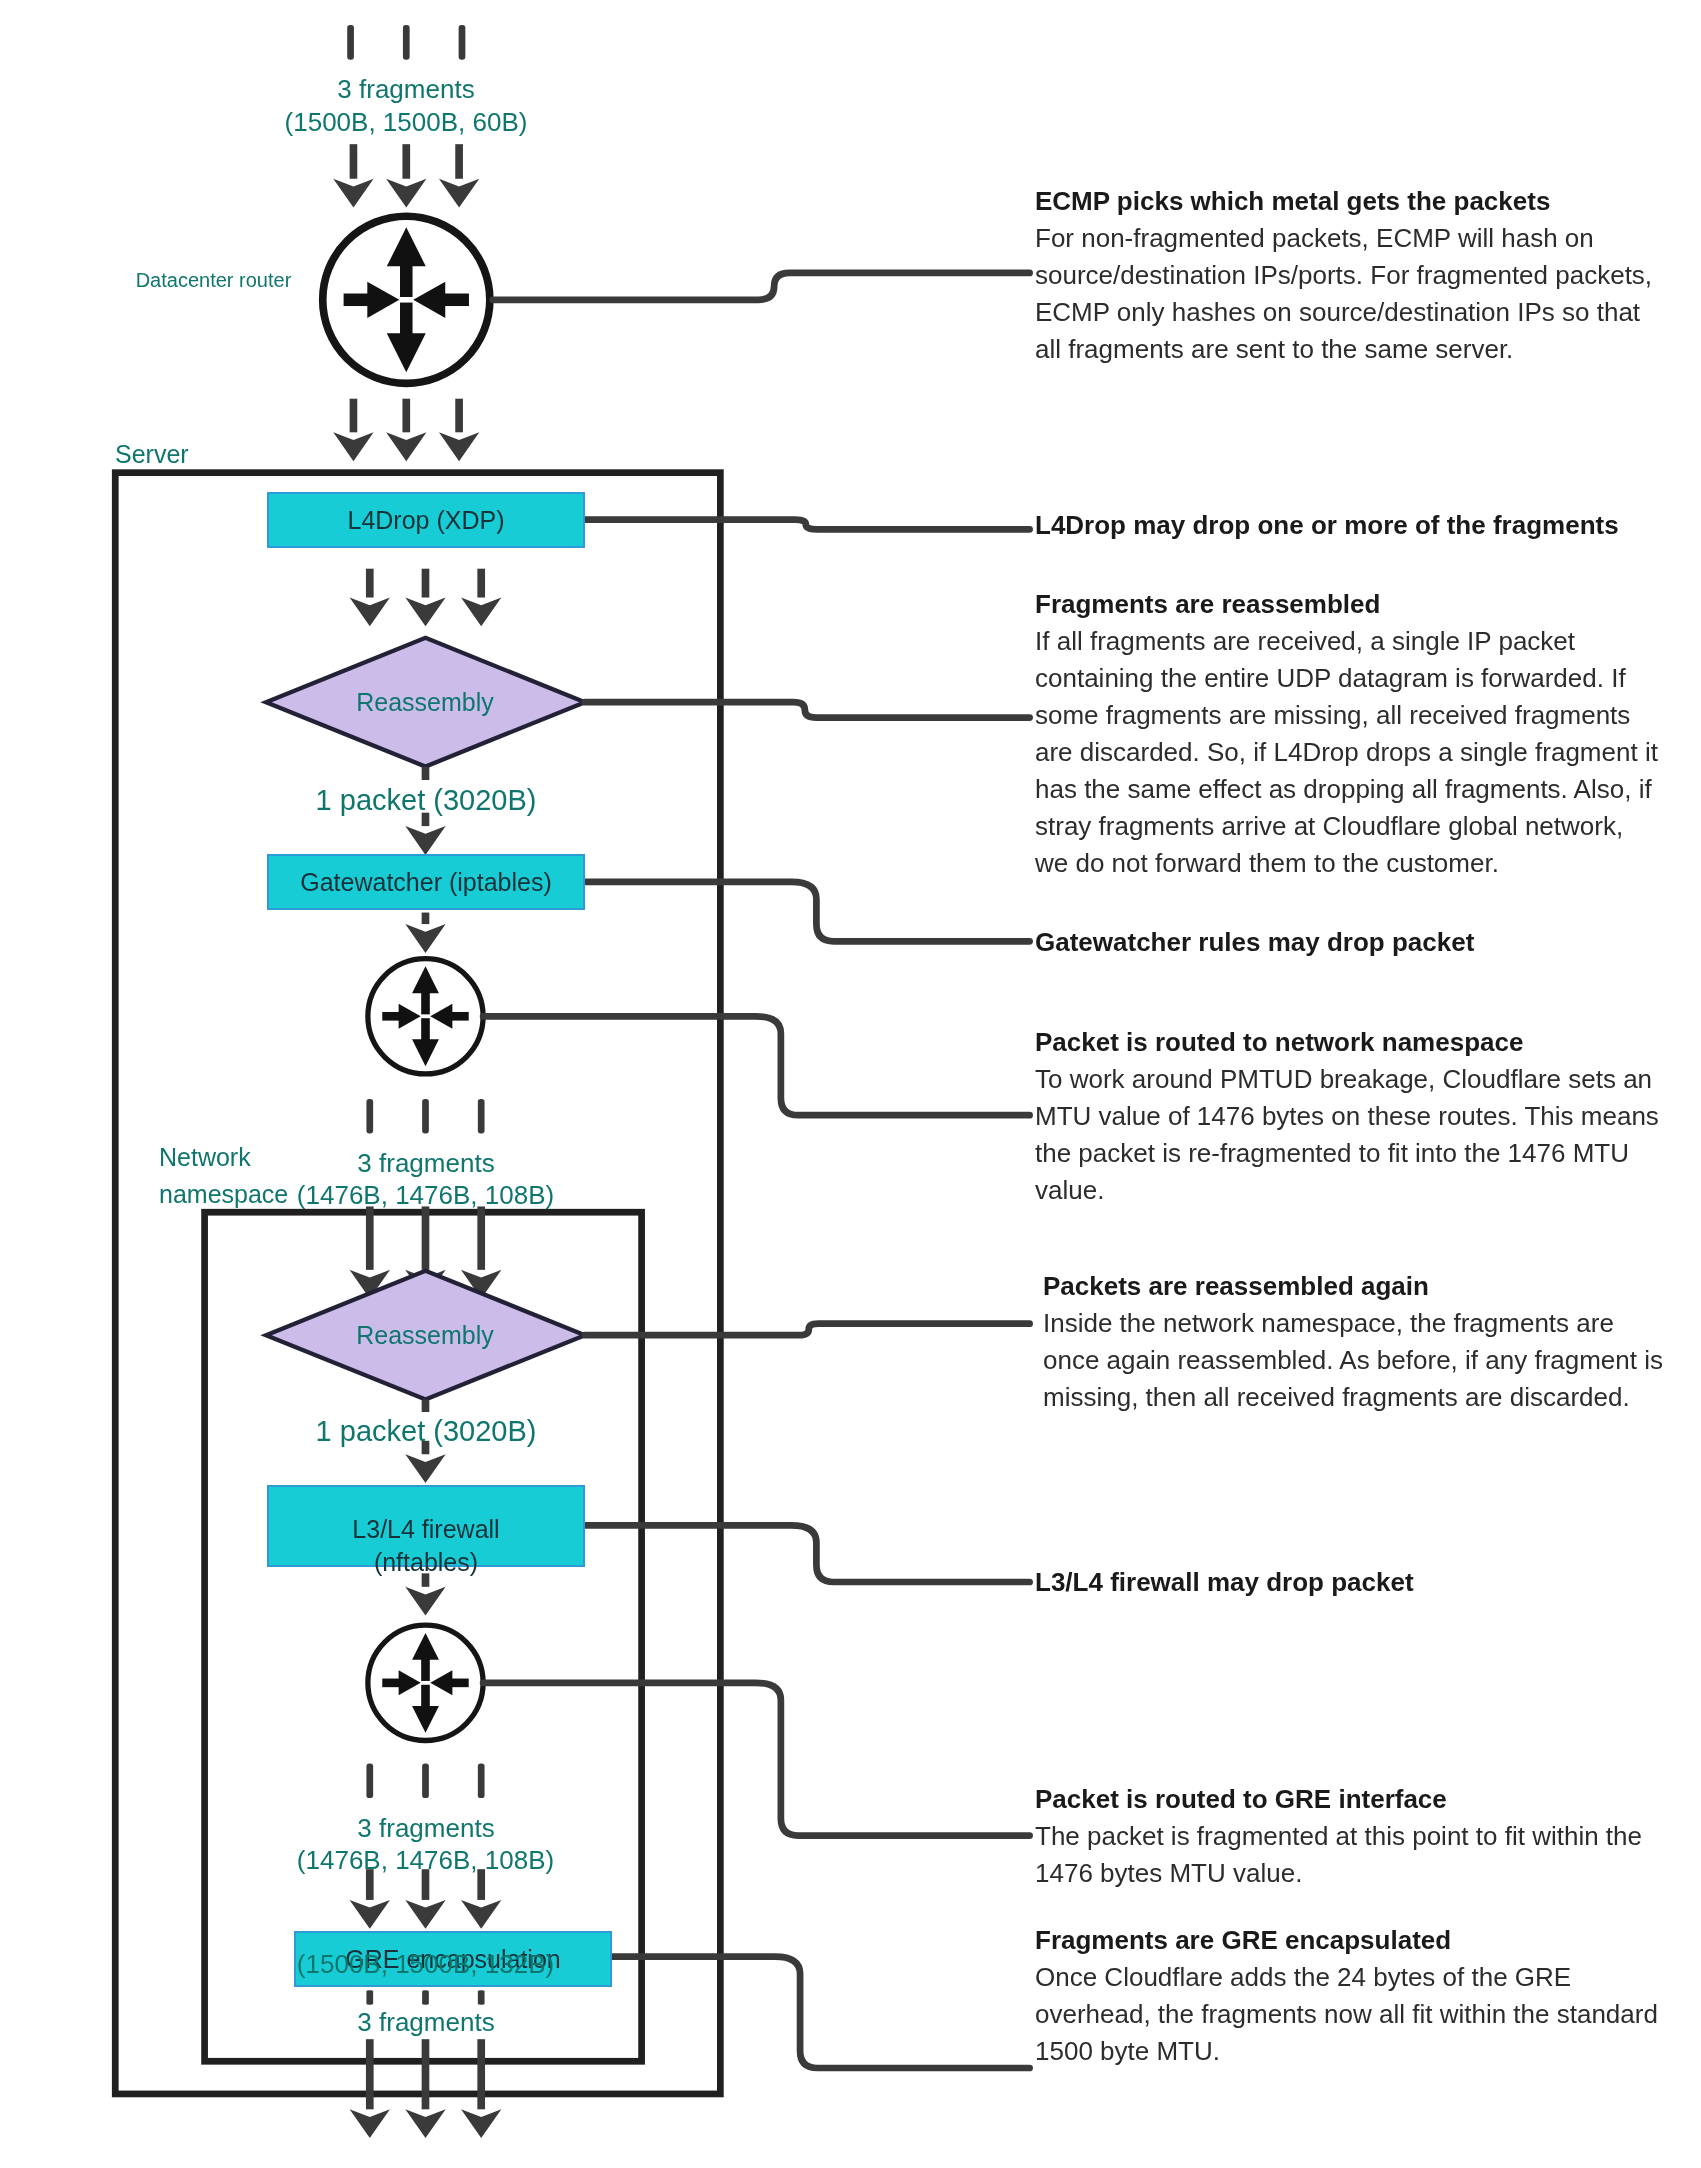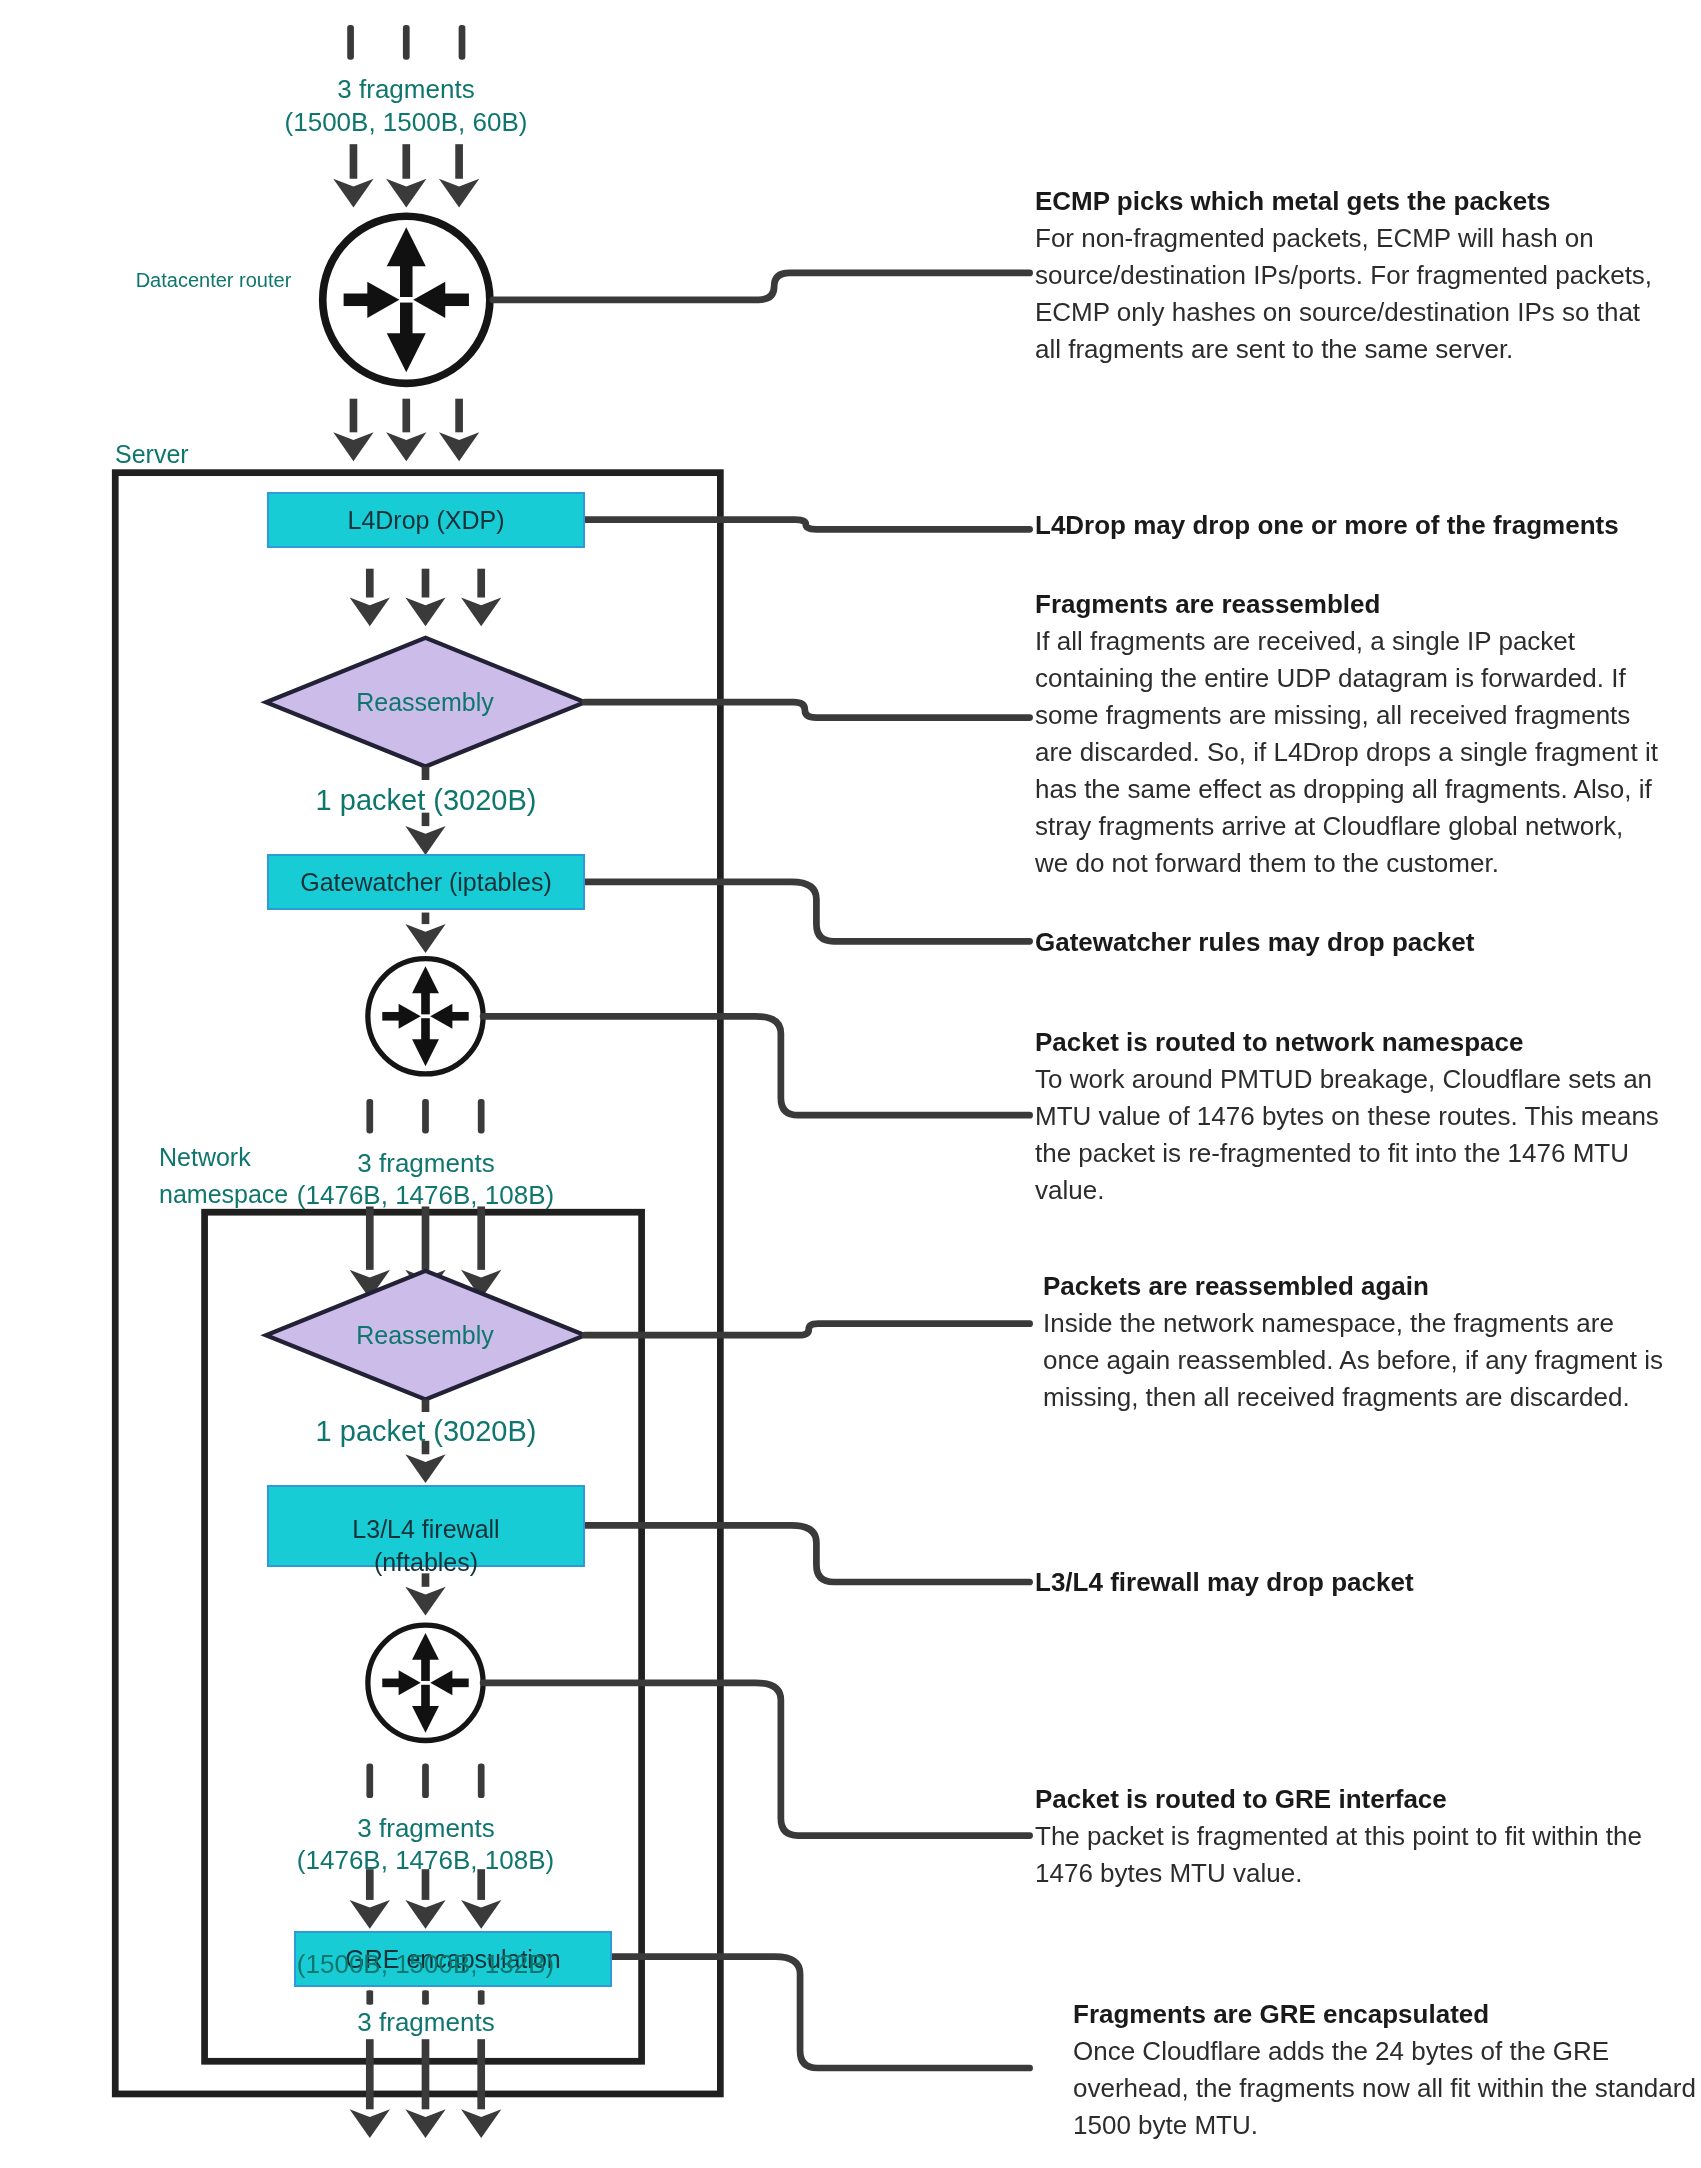--- a/index.html
+++ b/index.html
@@ -230,19 +230,19 @@
     <div class="ann-b">Inside the network namespace, the fragments are once again reassembled. As before, if any fragment is missing, then all received fragments are discarded.</div>
   </div>
   <div class="ann" style="top:1564px;">
     <div class="ann-h">L3/L4 firewall may drop packet</div>
     <div class="ann-b"></div>
   </div>
   <div class="ann" style="top:1781px;">
     <div class="ann-h">Packet is routed to GRE interface</div>
     <div class="ann-b">The packet is fragmented at this point to fit within the 1476 bytes MTU value.</div>
   </div>
-  <div class="ann" style="top:1996px;margin-left:38px;">
+  <div class="ann" style="top:1922px;">
     <div class="ann-h">Fragments are GRE encapsulated</div>
     <div class="ann-b">Once Cloudflare adds the 24 bytes of the GRE overhead, the fragments now all fit within the standard 1500 byte MTU.</div>
   </div>
 
 </div>
 
 
 </body></html>

